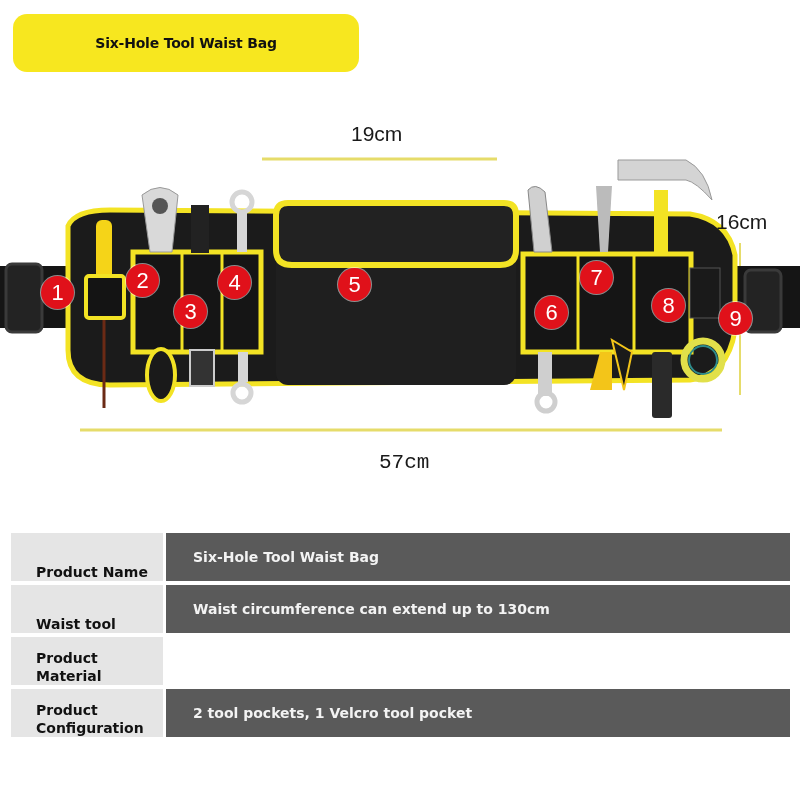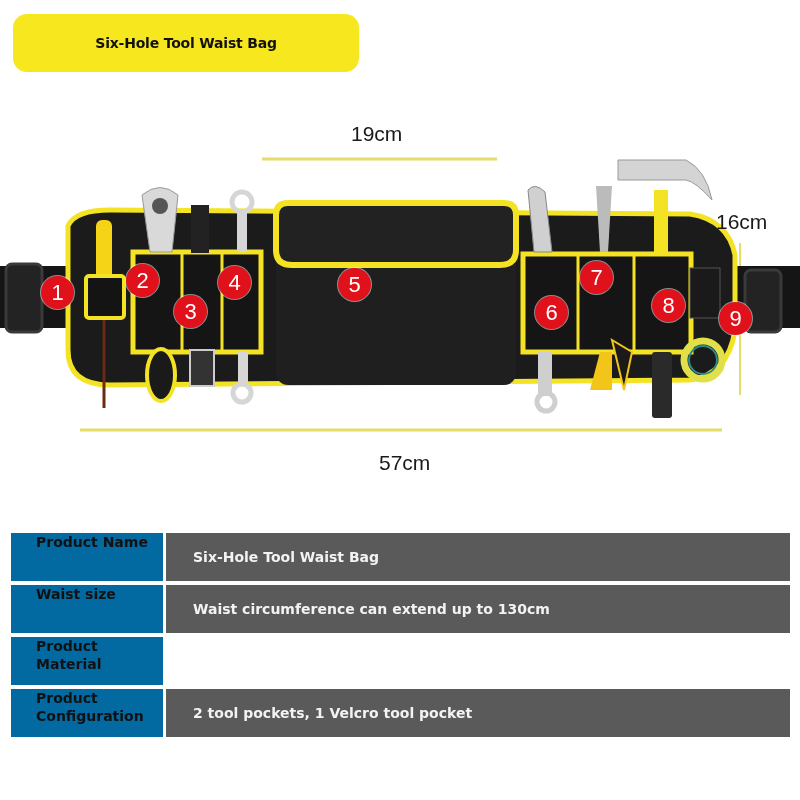--- a/index.html
+++ b/index.html
@@ -15,34 +15,34 @@
 
     .product-figure { position: absolute; left: 0; top: 100px; width: 800px; height: 400px; }
     .product-figure svg { position: absolute; left: 0; top: 0; }
 
     .dim-label {
       position: absolute; font-family: "Liberation Sans", sans-serif;
       font-size: 21px; color: #1a1a1a;
     }
     .dim-19 { left: 351px; top: 122px; }
     .dim-16 { left: 708px; top: 210px; margin-left: 8px; }
-    .dim-57 { left: 379px; top: 451px; }
+    .dim-57 { left: 379px; top: 451px; font-family: Liberation Mono, monospace; }
 
     .badge {
       position: absolute; width: 33px; height: 33px; border-radius: 50%;
       background: #e0111a; color: #fff; font-family: "Liberation Sans", sans-serif;
       font-size: 22px; display: flex; align-items: center; justify-content: center;
       box-shadow: 0 0 0 1px rgba(255,255,255,0.5);
     }
 
     .spec-table { position: absolute; left: 11px; top: 533px; width: 779px; }
     .spec-row { display: flex; height: 48px; margin-bottom: 4px; }
     .spec-label {
-      width: 152px; background: #0369a1; margin-right: 3px;
-      display: flex; align-items: flex-start; padding-left: 25px;
+      width: 152px; background: #e5e5e5; margin-right: 3px;
+      display: flex; align-items: flex-end; padding-left: 25px;
       font-weight: bold; font-size: 14px; color: #111; line-height: 18px;
     }
     .spec-value {
       flex: 1; background: #5a5a5a; color: #f3f3f3;
       display: flex; align-items: center; padding-left: 27px; padding-right: 16px;
       font-weight: bold; font-size: 14px; line-height: 18px;
     }
     .spec-label span, .spec-value span { white-space: pre-line; }
   </style>
 </head>
@@ -128,21 +128,21 @@
   <div class="spec-row">
     <div class="spec-label">
         <span>Product Name</span>
       </div>
     <div class="spec-value">
         <span>Six-Hole Tool Waist Bag</span>
       </div>
   </div>
   <div class="spec-row">
     <div class="spec-label">
-        <span>Waist size</span>
+        <span>Waist tool</span>
       </div>
     <div class="spec-value">
         <span>Waist circumference can extend up to 130cm</span>
       </div>
   </div>
   <div class="spec-row">
     <div class="spec-label">
         <span>Product
 Material</span>
       </div>

